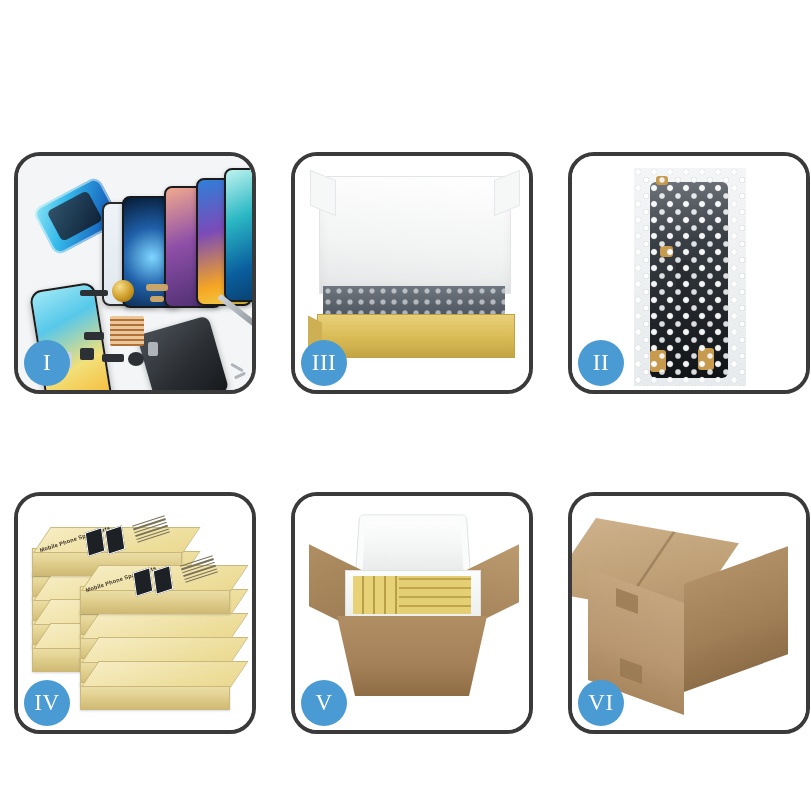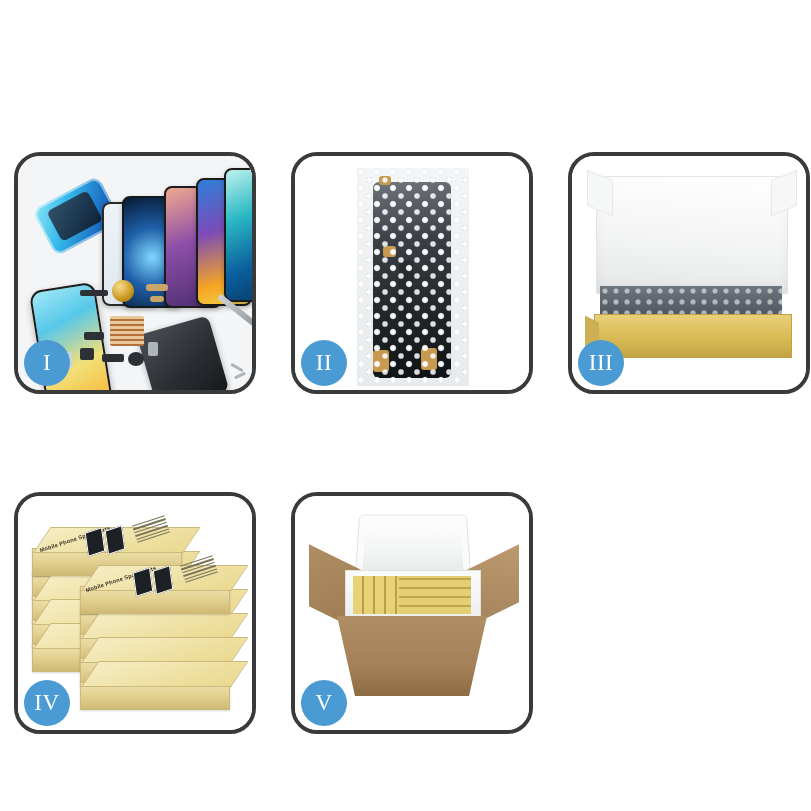--- a/index.html
+++ b/index.html
@@ -287,44 +287,44 @@
         <div class="dot" style="left:84px;top:198px;width:22px;height:8px;"></div>
         <div class="dot" style="left:110px;top:196px;width:16px;height:14px;border-radius:50%;"></div>
         <div class="dot silver" style="left:130px;top:186px;width:10px;height:14px;"></div>
         <div class="dot" style="left:44px;top:196px;width:10px;height:16px;border-radius:2px;background:#cfd4d8;"></div>
         <div class="dot silver" style="left:212px;top:210px;width:14px;height:3px;transform:rotate(30deg);"></div>
         <div class="dot silver" style="left:216px;top:218px;width:12px;height:3px;transform:rotate(-25deg);"></div>
       </div>
       <div class="badge">I</div>
     </div>
 
+    <div class="panel p3">
+      <div class="stage">
+        <div class="lid"></div>
+        <div class="foam"></div>
+        <div class="traybox"></div>
+      </div>
+      <div class="badge">III</div>
+    </div>
+
     <div class="panel p2">
       <div class="stage">
         <div class="bubblebag">
           <div class="innerpart"></div>
           <div class="flex1"></div>
           <div class="gold" style="left:22px;top:8px;width:12px;height:9px;"></div>
           <div class="gold" style="left:26px;top:78px;width:13px;height:11px;"></div>
           <div class="gold" style="left:16px;top:182px;width:16px;height:22px;"></div>
           <div class="gold" style="left:64px;top:180px;width:16px;height:22px;"></div>
           <div class="bubbletex"></div>
         </div>
       </div>
       <div class="badge">II</div>
     </div>
 
-    <div class="panel p3">
-      <div class="stage">
-        <div class="lid"></div>
-        <div class="foam"></div>
-        <div class="traybox"></div>
-      </div>
-      <div class="badge">III</div>
-    </div>
-
     <div class="panel p4">
       <div class="stage">
         <div class="stackwrap">
 
           <div class="sbox" style="left:8px; top:58px;">
               <div class="top"></div>
             </div>
           <div class="sbox" style="left:8px; top:82px;">
               <div class="top"></div>
             </div>
@@ -388,15 +388,27 @@
         <div class="foamlid"></div>
         <div class="flapL"></div>
         <div class="flapR"></div>
         <div class="foambody"></div>
         <div class="ybars"></div>
         <div class="cartonfront"></div>
       </div>
       <div class="badge">V</div>
     </div>
 
+    <div class="panel p6">
+      <div class="stage">
+        <div class="cTop">
+            <i></i>
+          </div>
+        <div class="cLeft"></div>
+        <div class="cRight"></div>
+        <div class="tape" style="left:44px;top:96px;width:22px;height:18px;transform:skewY(20deg);"></div>
+        <div class="tape" style="left:48px;top:166px;width:22px;height:18px;transform:skewY(20deg);"></div>
+      </div>
+      <div class="badge">VI</div>
+    </div>
 
   </div>
 </div>
 
 </body></html>

